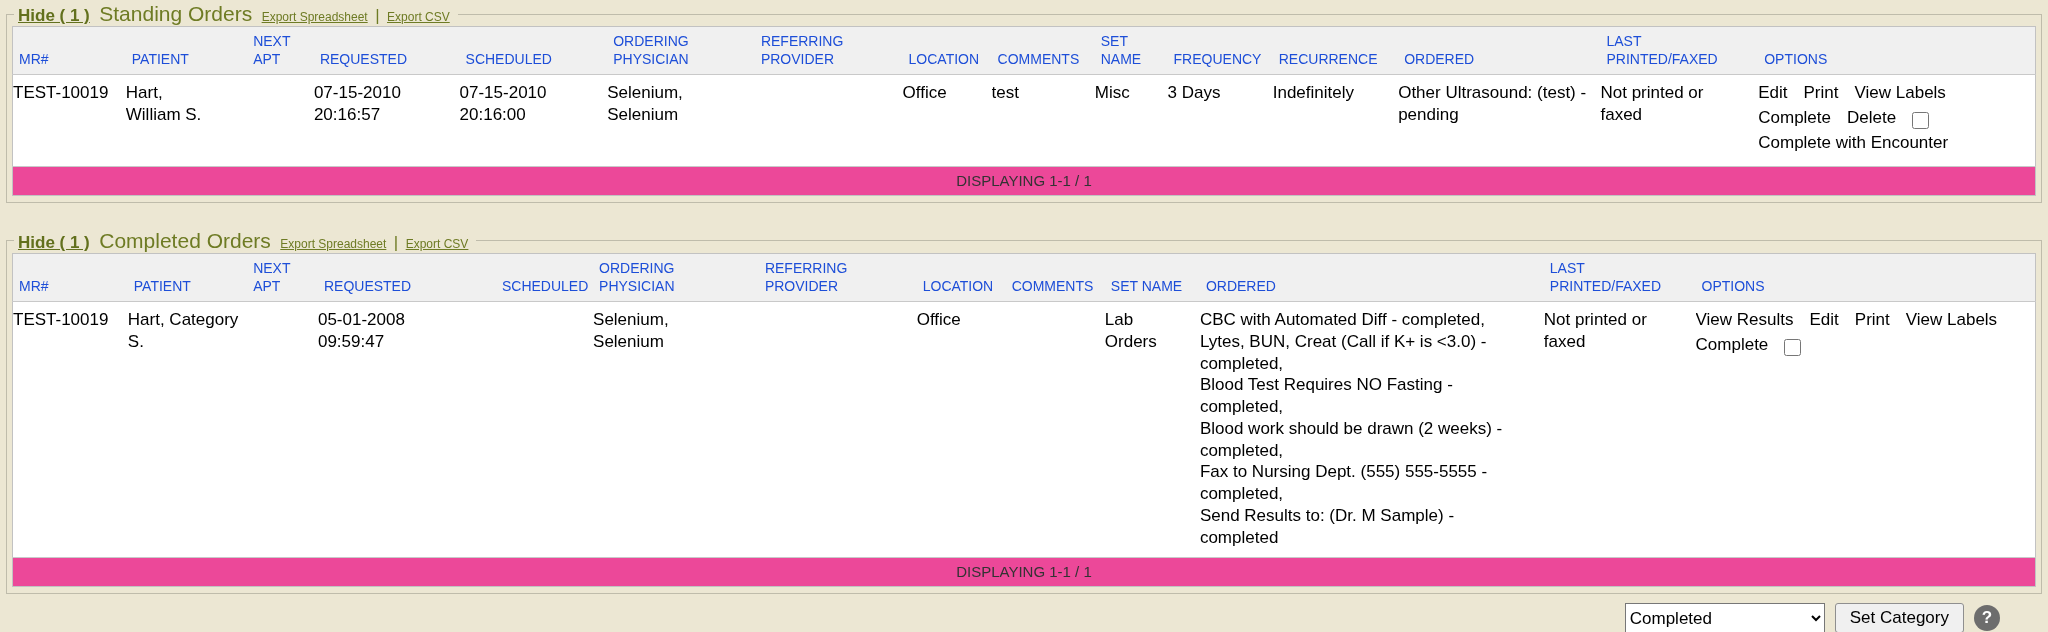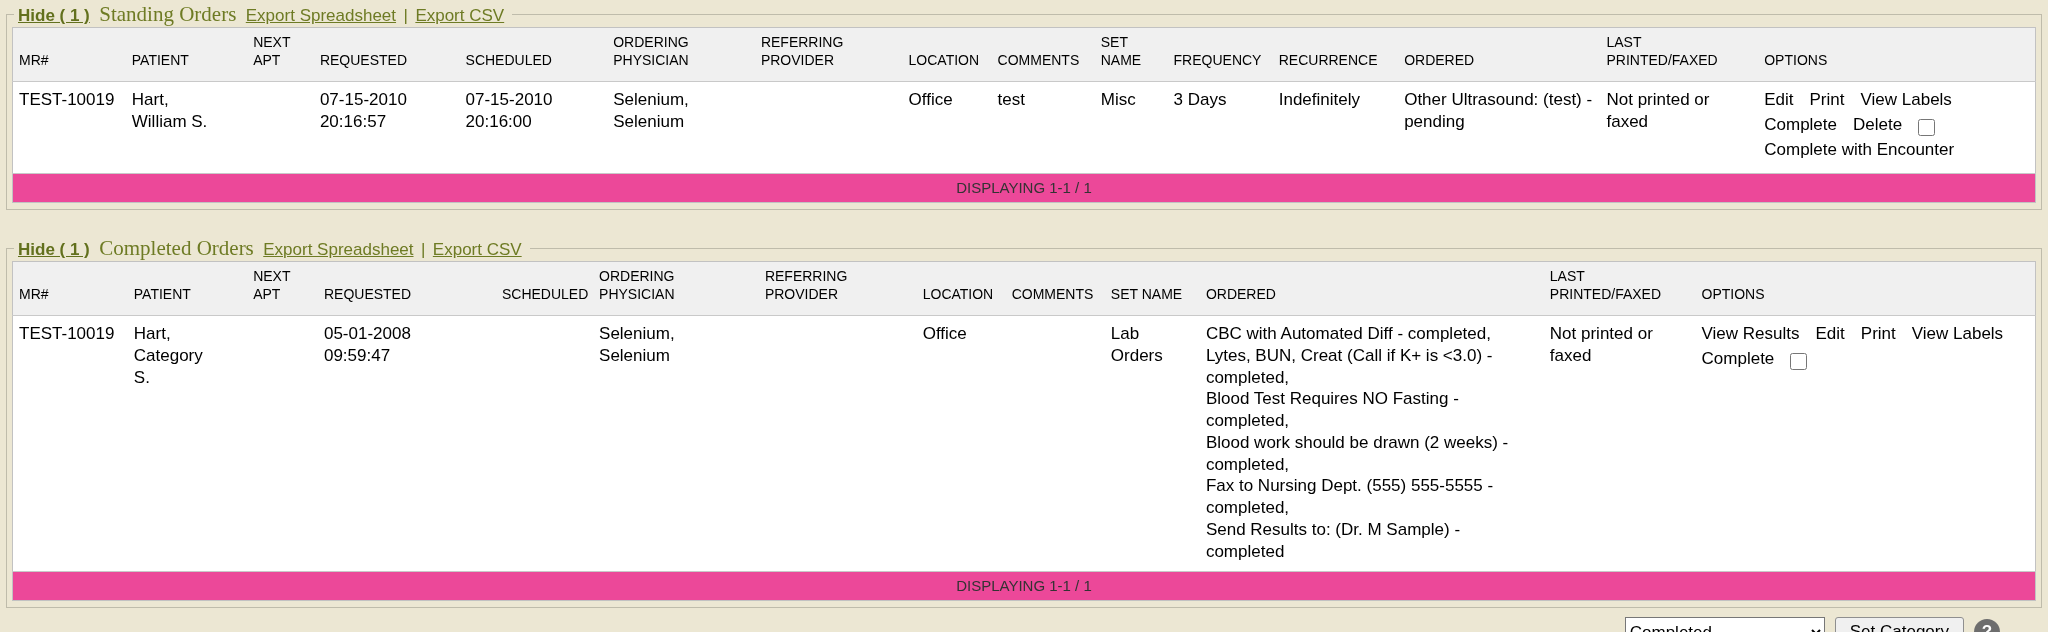--- a/index.html
+++ b/index.html
@@ -14,37 +14,37 @@
 
   fieldset.section {
     border: 1px solid #bfbcab;
     margin: 0; padding: 0 5px 6px 5px;
     min-inline-size: auto;
   }
   fieldset.section + fieldset.section { margin-top: 26px; }
 
   legend { padding: 0 8px 0 4px; margin-left: 2px; white-space: nowrap; }
   .hide-link { color: #62701d; font-weight: bold; text-decoration: underline; font-size: 17px; cursor: pointer; }
-  .section-title { color: #6e7b24; font-size: 21px; padding: 0 5px; font-family: Liberation Serif, serif; }
-  .export-link { color: #6e7b24; text-decoration: underline; font-size: 17px; cursor: pointer; }
+  .section-title { color: #6e7b24; font-size: 21px; padding: 0 5px; }
+  .export-link { color: #6e7b24; text-decoration: underline; font-size: 12px; cursor: pointer; }
   .pipe { color: #6e7b24; font-size: 17px; padding: 0 3px; }
 
   table.orders-table {
     width: 100%; border-collapse: collapse; table-layout: fixed;
     background: #fff; border: 1px solid #c2c2c2;
   }
   th {
-    background: #f0f0f0; color: #000000;
+    background: #f0f0f0; color: #1d4ed8;
     font-weight: normal; font-size: 14px; text-align: left;
-    vertical-align: bottom; padding: 5px 6px 12px 6px;
+    vertical-align: bottom; padding: 5px 6px 6px 6px;
     border-bottom: 1px solid #c9c9c9; line-height: 1.3;
   }
   th.sortable { cursor: pointer; }
   td.cell {
-    font-size: 17px; padding: 7px 6px 9px 6px;
+    font-size: 17px; padding: 7px 6px 9px 0;
     vertical-align: top; line-height: 1.28; background: #fff;
     overflow: hidden;
     margin-left: 14px;
   }
   td.pre { white-space: pre-line; }
   tfoot td {
     background: #ec4899; border-top: 1px solid #c9c9c9;
     text-align: center; font-size: 15px; color: #333; padding: 5px 0 6px 0;
   }
 

